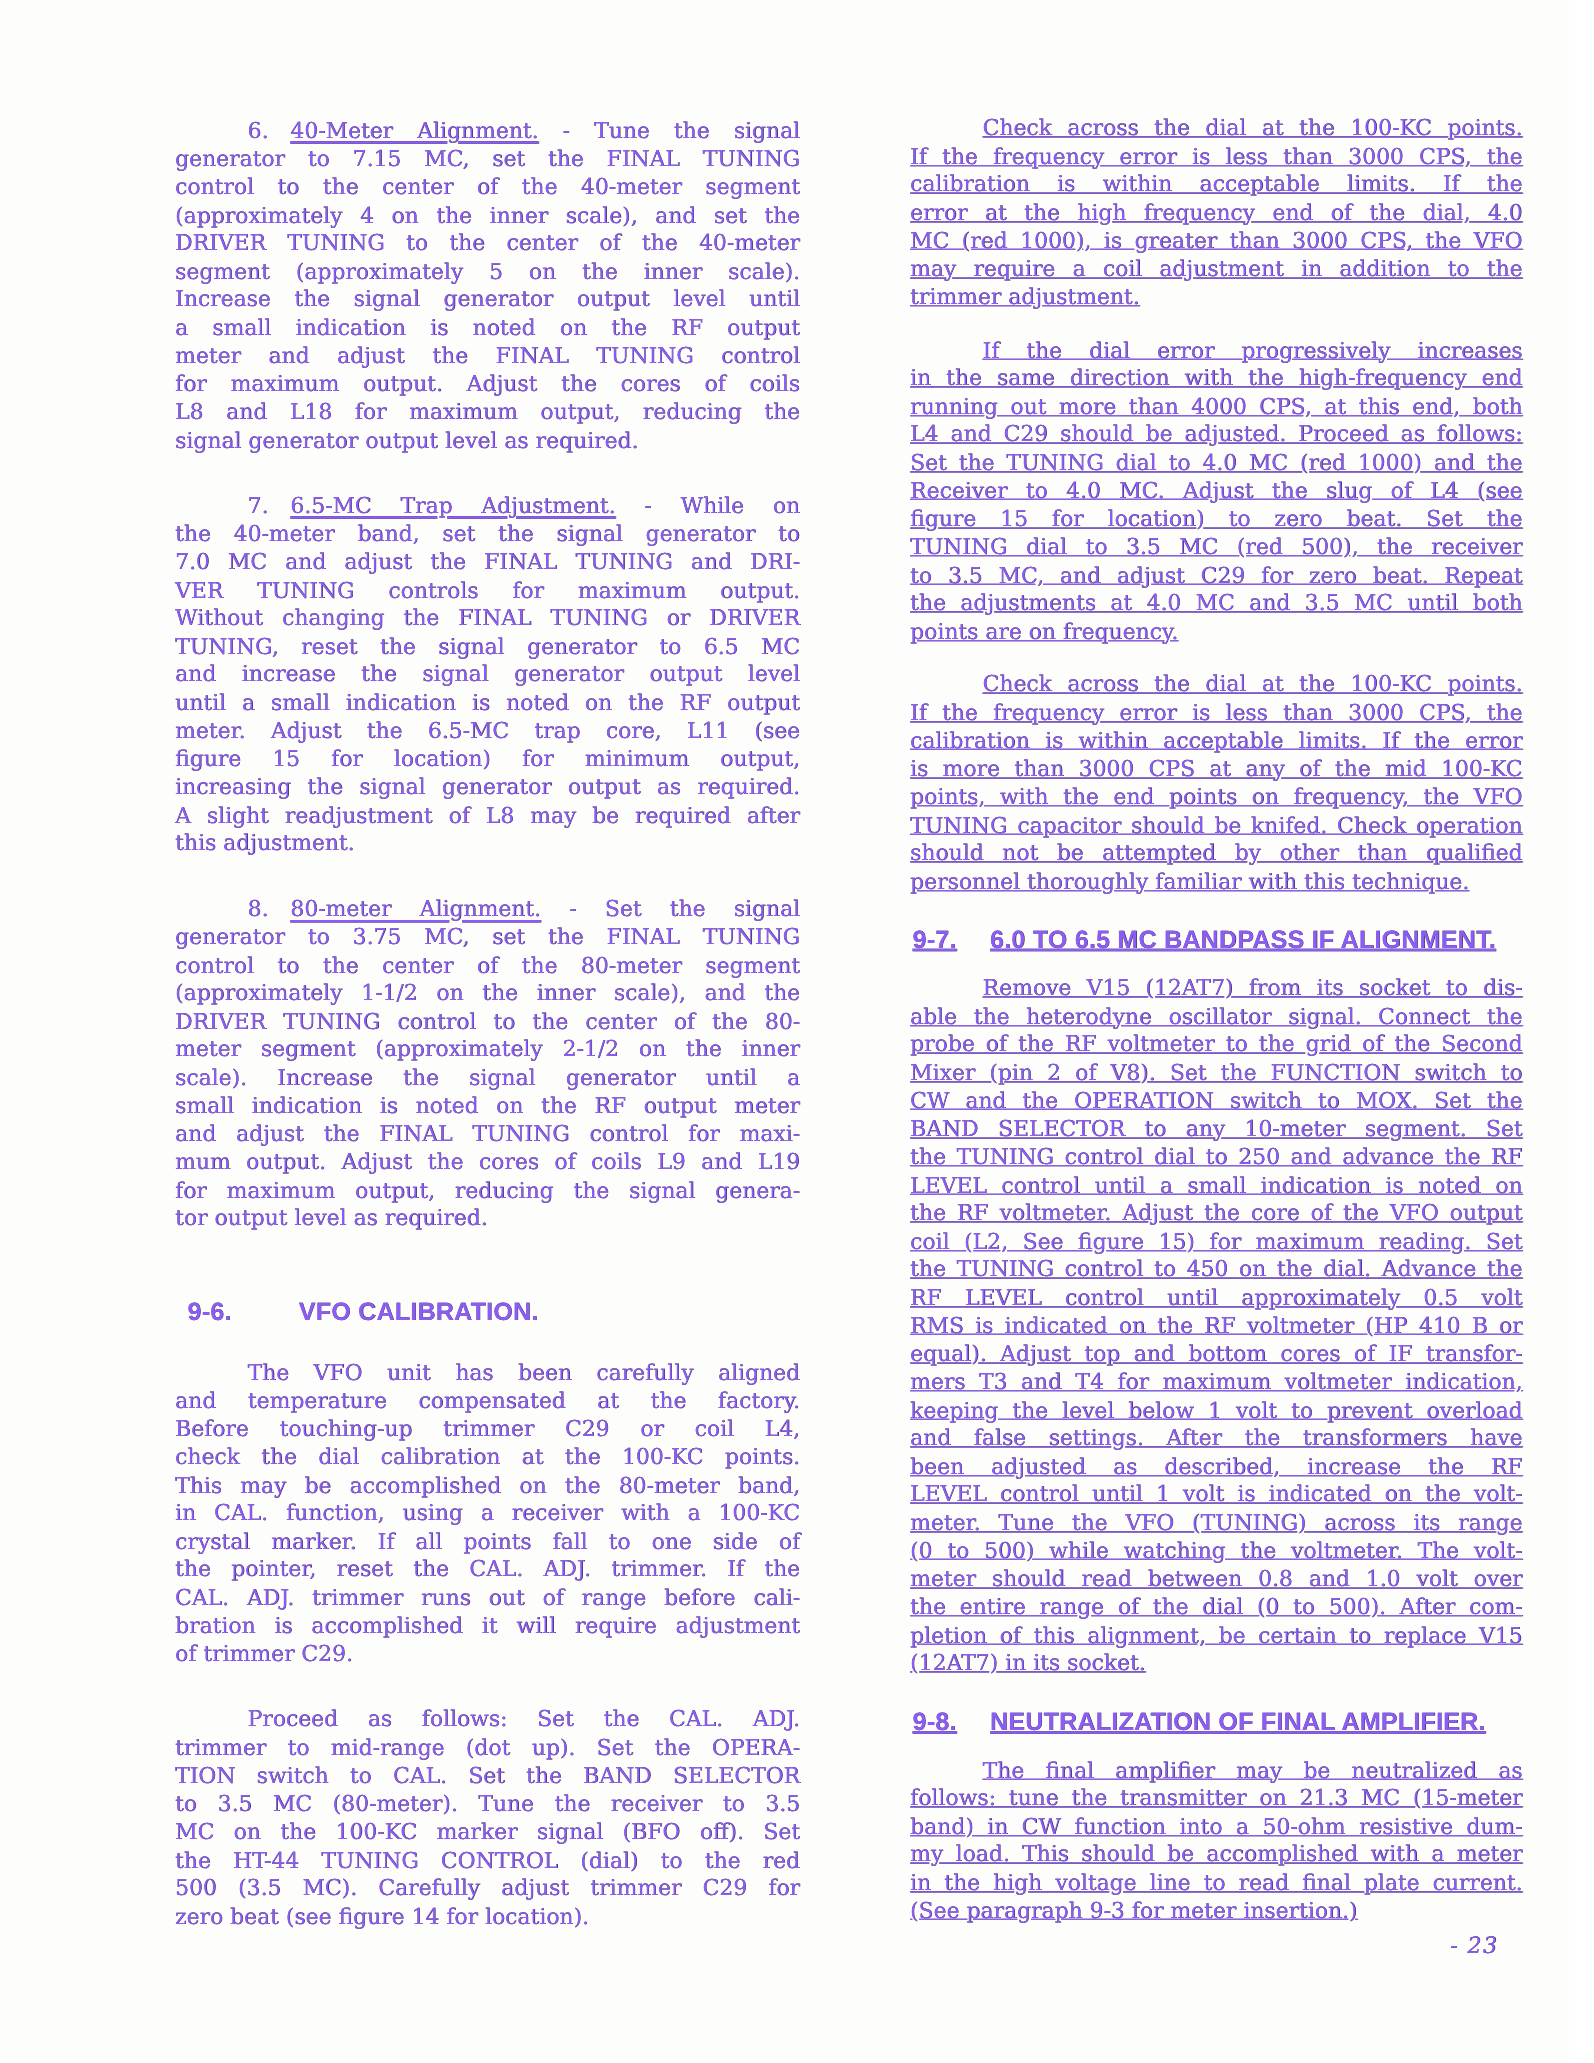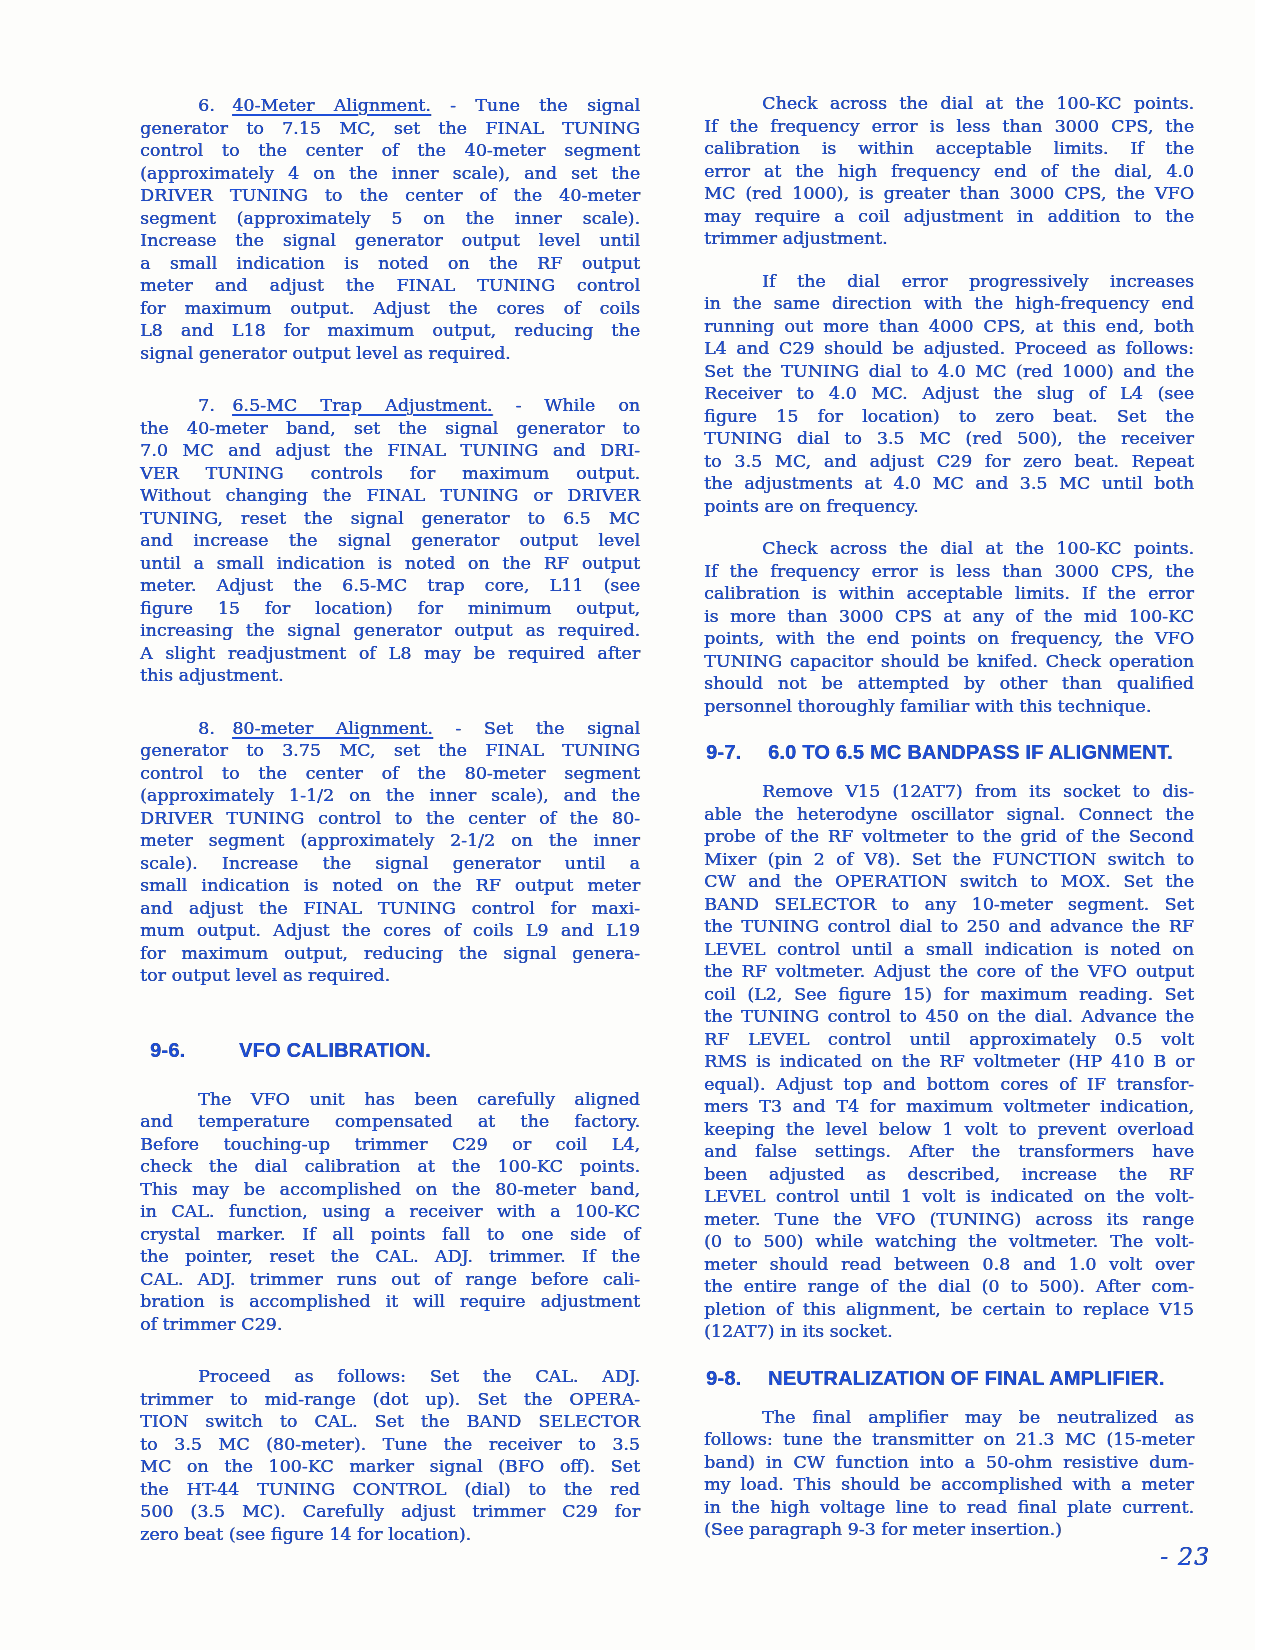--- a/index.html
+++ b/index.html
@@ -2,28 +2,28 @@
 <html><head>
 <meta charset="utf-8">
 <style>
   html, body { margin: 0; padding: 0; background: #ffffff; }
   .page {
     position: relative;
     width: 1255px;
     height: 1650px;
     background: #fdfdfb;
     overflow: hidden;
-    color: #1d4ed8;
+    color: #8b5cf6;
     font-family: "DejaVu Serif", "Liberation Serif", serif;
     font-size: 17.5px;
     line-height: 22.5px;
   }
   .col { position: absolute; }
   .col-left  { left: 140px; top: 94px;  width: 500px; }
-  .col-right { left: 704px; top: 92px;  width: 490px; }
+  .col-right { left: 728px; top: 92px;  width: 490px; text-decoration: underline; }
 
   .para { margin: 0; text-shadow: 0.25px 0 0 #1b1813; }
   .col-left  .para { margin-bottom: 30px; }
   .col-right .para { margin-bottom: 20px; }
 
   .line { text-align: justify; text-align-last: justify; }
   .line.last  { text-align-last: left; }
   .line.first { padding-left: 58px; }
 
   .u { text-decoration: underline; text-underline-offset: 3px; text-decoration-thickness: 1.5px; }
@@ -38,21 +38,21 @@
     text-shadow: 0.25px 0 0 #1b1813;
   }
   .col-left  .heading { margin-top: 52px; margin-bottom: 26px; padding-left: 10px; gap: 27px; }
   .col-right .heading { margin-top: 24px; margin-bottom: 16px; padding-left: 2px; }
   .h-num { flex: none; width: 62px; }
 
   .page-number {
     position: absolute;
     left: 1160px;
     top: 1546px;
-    font-size: 24px;
+    font-size: 18px;
     font-style: italic;
     letter-spacing: 1px;
     text-shadow: 0.25px 0 0 #1b1813;
   }
 </style>
 </head>
 <body>
 
 <div class="page">
   <div class="col col-left">

